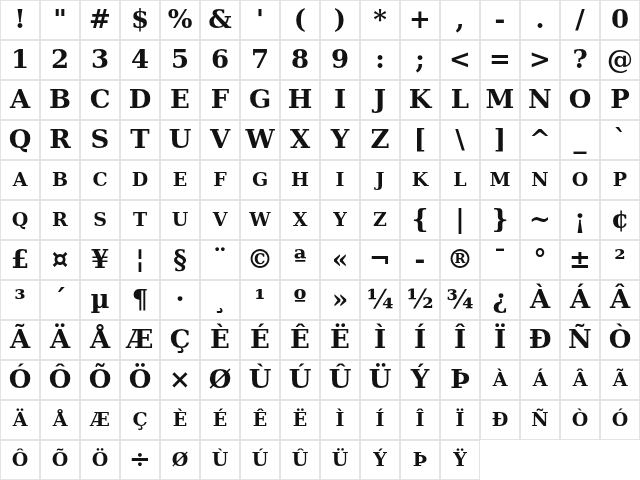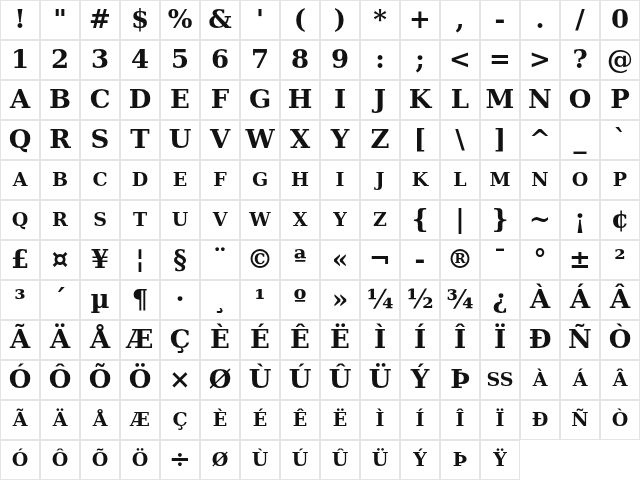--- a/index.html
+++ b/index.html
@@ -192,21 +192,20 @@
     <div class="cell"><span class="glyph">Õ</span></div>
     <div class="cell"><span class="glyph">Ö</span></div>
     <div class="cell"><span class="glyph">×</span></div>
     <div class="cell"><span class="glyph">Ø</span></div>
     <div class="cell"><span class="glyph">Ù</span></div>
     <div class="cell"><span class="glyph">Ú</span></div>
     <div class="cell"><span class="glyph">Û</span></div>
     <div class="cell"><span class="glyph">Ü</span></div>
     <div class="cell"><span class="glyph">Ý</span></div>
     <div class="cell"><span class="glyph">Þ</span></div>
-    <div class="cell"><span class="glyph sc">ss</span></div>
     <div class="cell"><span class="glyph sc">à</span></div>
     <div class="cell"><span class="glyph sc">á</span></div>
     <div class="cell"><span class="glyph sc">â</span></div>
     <div class="cell"><span class="glyph sc">ã</span></div>
     <div class="cell"><span class="glyph sc">ä</span></div>
     <div class="cell"><span class="glyph sc">å</span></div>
     <div class="cell"><span class="glyph sc">æ</span></div>
     <div class="cell"><span class="glyph sc">ç</span></div>
     <div class="cell"><span class="glyph sc">è</span></div>
     <div class="cell"><span class="glyph sc">é</span></div>

